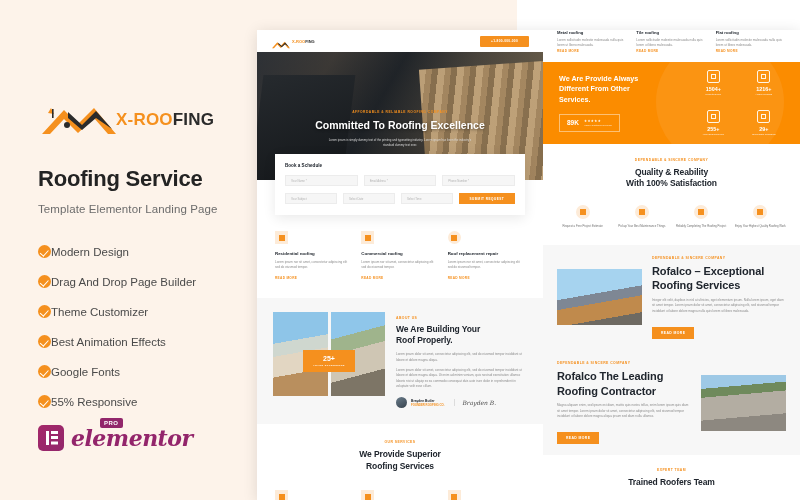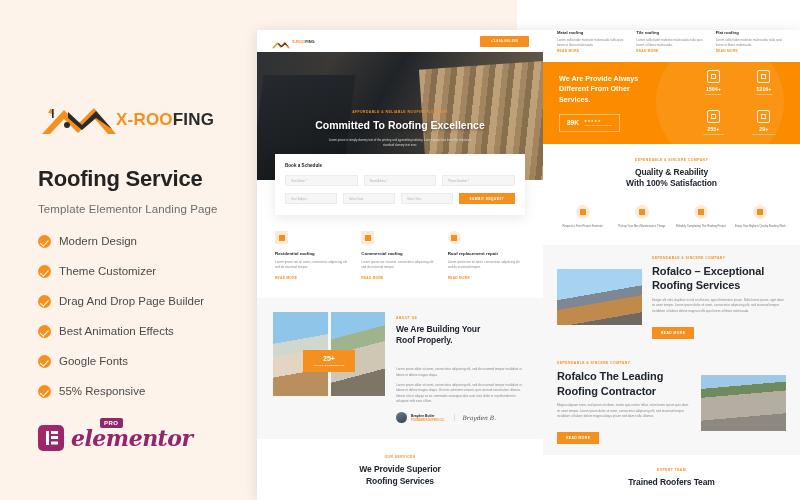--- a/index.html
+++ b/index.html
@@ -25,21 +25,21 @@
   .logo-text .x { color: #f5901e; }
   .logo-text .k { color: #2b2b2b; }
 
   .promo-title {
     margin-top: 24px; font-size: 22px; font-weight: 700; color: #232323; letter-spacing: -.2px;
   }
   .promo-sub {
     margin-top: 11px; font-size: 11.5px; color: #6c6c6c; letter-spacing: .1px;
   }
   .feature-list { margin-top: 20px; }
-  .feature-item { display: flex; align-items: flex-start; gap: 8px; height: 23px; margin-bottom: 7px; }
+  .feature-item { display: flex; align-items: flex-end; gap: 0; height: 23px; margin-bottom: 7px; }
   .check {
     width: 13px; height: 13px; border-radius: 50%; background: #f5901e; flex: none;
     position: relative;
   }
   .check::after {
     content: ""; position: absolute; left: 4px; top: 2.5px;
     width: 3.5px; height: 6.5px; border: solid #fff; border-width: 0 1.6px 1.6px 0;
     transform: rotate(42deg);
   }
   .feature-label { font-size: 11.5px; color: #4a4a4a; }
@@ -159,21 +159,21 @@
   .ph { flex: 1; background-size: cover; }
   .ph1 { background: linear-gradient(170deg,#8ec5e8 0 34%,#cfd7cf 34% 48%,#e2d6c2 48% 70%,#b98f5e 70% 100%); }
   .ph2 { background: linear-gradient(165deg,#8fc6ea 0 28%,#9fb48c 28% 44%,#cfc6b4 44% 72%,#7d7566 72% 100%); }
   .exp-badge {
     position: absolute; left: 30px; top: 38px; width: 52px; height: 22px; background: #f5901e;
     color: #fff; display: flex; flex-direction: column; align-items: center; justify-content: center;
   }
   .exp-num { font-size: 7px; font-weight: 700; line-height: 1; }
   .exp-lbl { font-size: 2.5px; font-weight: 700; letter-spacing: .4px; margin-top: 2px; }
   .about-copy { flex: 1; padding-top: 4px; }
-  .about-copy .m-h2 { margin-top: 4px; margin-bottom: 21px; }
+  .about-copy .m-h2 { margin-top: 4px; margin-bottom: 6px; }
   .about-copy .m-body { margin-bottom: 5px; }
   .author { display: flex; align-items: center; gap: 4px; margin-top: 8px; }
   .avatar { width: 11px; height: 11px; border-radius: 50%; background: linear-gradient(150deg,#6b7d8c,#36424d); flex: none; }
   .author-name { font-size: 3.3px; font-weight: 700; color: #20262e; }
   .author-role { font-size: 2.8px; color: #f5901e; font-weight: 700; }
   .sig {
     margin-left: 6px; padding-left: 7px; border-left: .5px solid #dcdcdc;
     font-family: "DejaVu Serif", serif; font-style: italic; font-size: 6px; color: #4a4a4a;
   }
 
@@ -275,25 +275,25 @@
       <div class="promo-title">Roofing Service</div>
       <div class="promo-sub">Template Elementor Landing Page</div>
 
       <div class="feature-list">
         <div class="feature-item">
           <span class="check"></span>
           <span class="feature-label">Modern Design</span>
         </div>
         <div class="feature-item">
           <span class="check"></span>
-          <span class="feature-label">Theme Customizer</span>
+          <span class="feature-label">Drag And Drop Page Builder</span>
         </div>
         <div class="feature-item">
           <span class="check"></span>
-          <span class="feature-label">Drag And Drop Page Builder</span>
+          <span class="feature-label">Theme Customizer</span>
         </div>
         <div class="feature-item">
           <span class="check"></span>
           <span class="feature-label">Best Animation Effects</span>
         </div>
         <div class="feature-item">
           <span class="check"></span>
           <span class="feature-label">Google Fonts</span>
         </div>
         <div class="feature-item">

